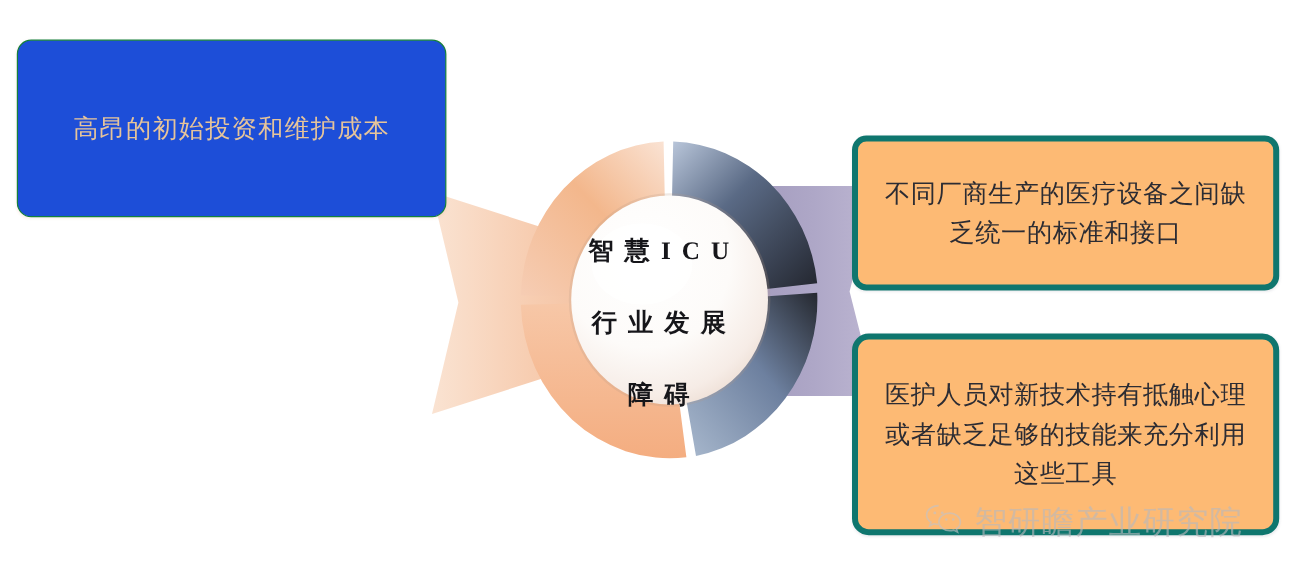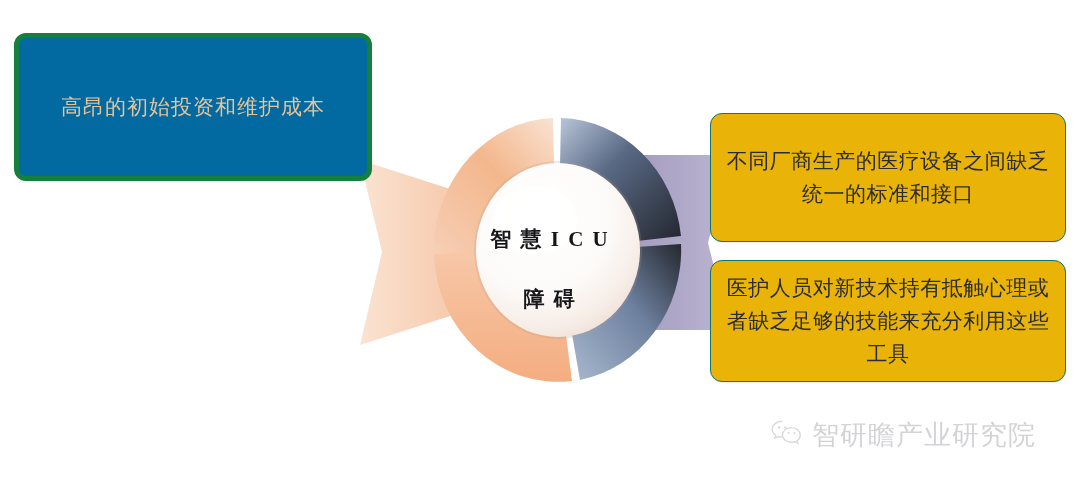--- a/index.html
+++ b/index.html
@@ -28,50 +28,50 @@
     text-align: center;
     border-radius: 12px;
     z-index: 5;
   }
   .box .txt {
     width: 100%;
     padding: 0 14px;
     box-sizing: border-box;
   }
   .box-left {
-    background: #0369a1;
-    border: 5px solid #15803d;
+    background: #1d4ed8;
+    border: 1px solid #15803d;
     box-shadow: 0 1px 2px rgba(225,180,150,.18);
   }
   .box-left .txt {
     color: #e6c49a;
     font-size: 21px;
     line-height: 33px;
     letter-spacing: 1px;
   }
   .box-right {
-    background: #eab308;
-    border: 1px solid #0f766e;
+    background: #fdba74;
+    border: 5px solid #0f766e;
     box-shadow: 0 1px 2px rgba(120,120,140,.14);
   }
   .box-right .txt {
     color: #2c2c33;
     font-size: 21px;
     line-height: 33px;
     letter-spacing: .5px;
   }
 
   
   #box-l1 { left: 14px;  top: 33px;  width: 358px; height: 148px; }
   #box-l2 { left: 14px;  top: 183px; width: 358px; height: 125px; }
   #box-l3 { left: 14px;  top: 310px; width: 358px; height: 148px; }
 
   
   #box-r1 { left: 710px; top: 113px; width: 356px; height: 129px; }
-  #box-r2 { left: 710px; top: 260px; width: 356px; height: 122px; }
+  #box-r2 { left: 710px; top: 278px; width: 356px; height: 168px; border-radius: 14px; }
 
   
   .connector {
     position: absolute;
     z-index: 2;
   }
   #conn-left  { left: 360px; top: 160px; width: 150px; height: 185px; }
   #conn-right { left: 600px; top: 155px; width: 130px; height: 175px; }
 
   
@@ -204,20 +204,21 @@
       </g>
 
       <ellipse cx="150" cy="142" rx="84" ry="89" fill="url(#ballShadow)"></ellipse>
       <ellipse cx="150" cy="142" rx="82" ry="87" fill="url(#ballGrad)"></ellipse>
       <ellipse cx="127" cy="112" rx="42" ry="34" fill="#ffffff" opacity="0.75"></ellipse>
     </svg>
   </div>
 
   <div id="center-label">
     <div class="cline">智 慧 I C U</div>
+    <div class="cline">行 业 发 展</div>
     <div class="cline">障 碍</div>
   </div>
 
   <div class="box box-left" id="box-l1">
     <div class="txt">高昂的初始投资和维护成本</div>
   </div>
 
   <div class="box box-right" id="box-r1">
     <div class="txt">不同厂商生产的医疗设备之间缺乏统一的标准和接口</div>
   </div>

